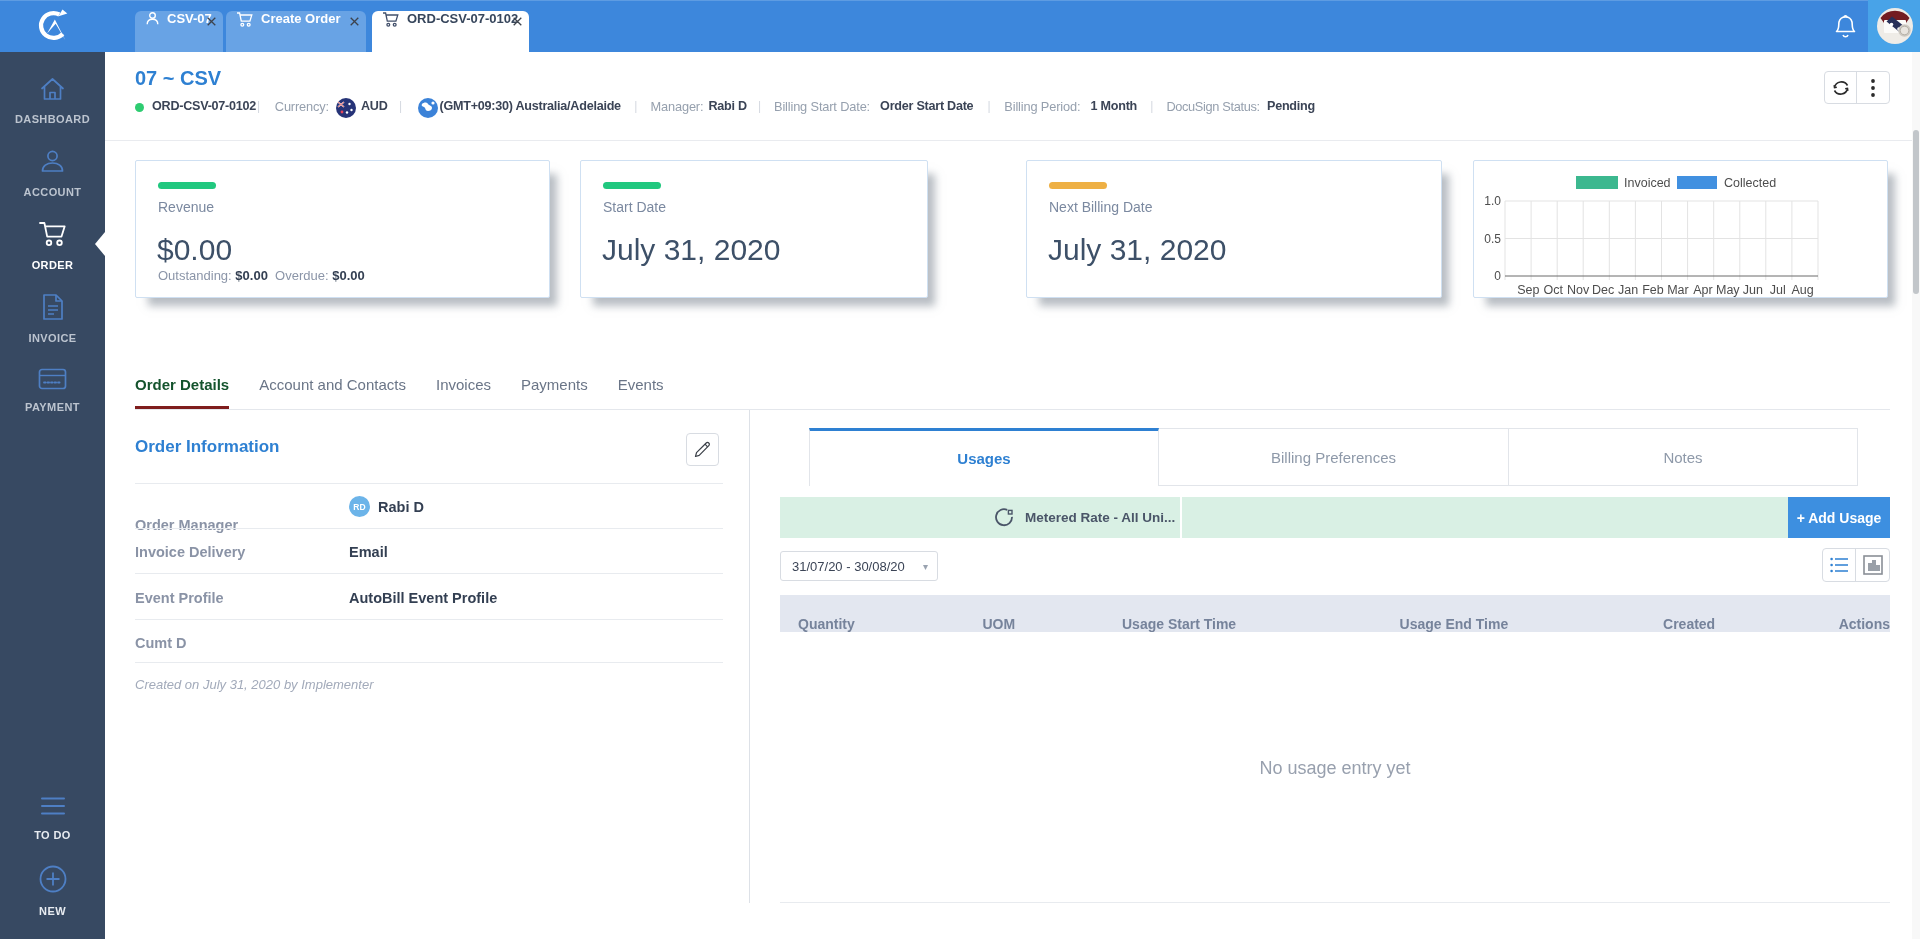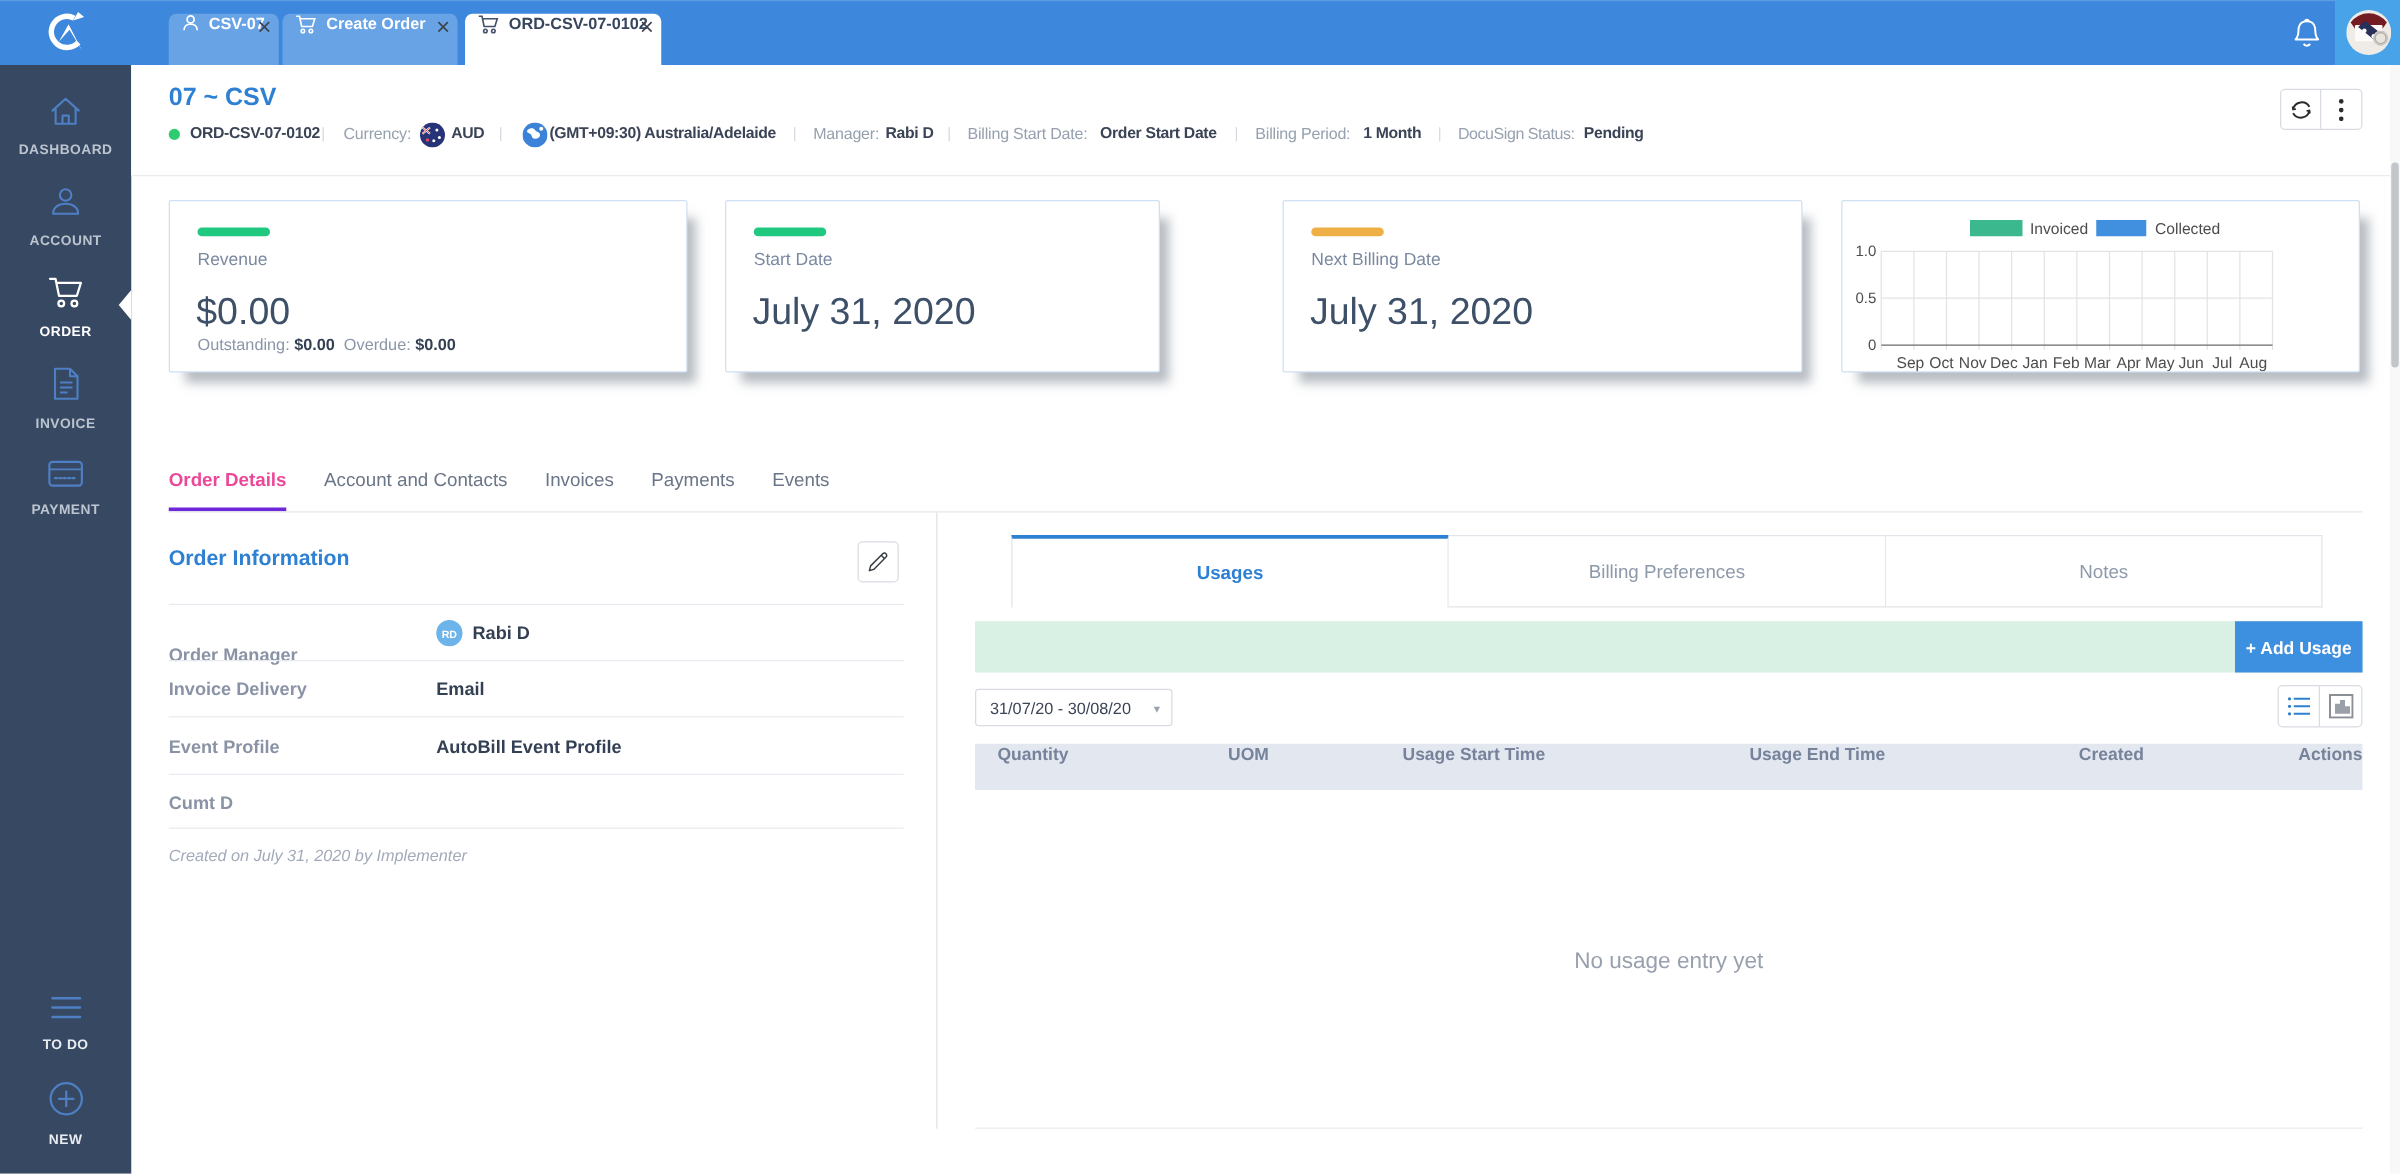--- a/index.html
+++ b/index.html
@@ -38,21 +38,21 @@
 .card { top:160px; height:138px; background:#fff; border:1px solid #cfe0f2; border-radius:2px; box-shadow:10px 11px 8px -3px rgba(125,135,145,0.55); }
 .pill { position:absolute; left:22px; top:21px; width:58px; height:7px; border-radius:3.5px; background:#21c87f; }
 .pill.orange { background:#eeb044; }
 .cardlab { position:absolute; left:22px; top:38px; font-size:14px; color:#7b89a0; }
 .cardval { position:absolute; left:21px; top:72px; font-size:30px; color:#3d5068; }
 .cardsub { position:absolute; left:22px; top:107px; font-size:13px; color:#8b95a8; }
 .cardsub b { color:#333f52; }
 
 #sectabs { left:135px; top:376px; display:flex; font-size:15px; color:#6a7587; }
 #sectabs .st { margin-right:30px; padding-bottom:13px; }
-#sectabs .st.on { color:#ec4899; font-weight:bold; border-bottom:3px solid #6d28d9; }
+#sectabs .st.on { color:#14532d; font-weight:bold; border-bottom:3px solid #7f1d1d; }
 #secline { left:135px; top:409px; width:1755px; height:1px; background:#e4e7ec; }
 
 #oi-title { left:135px; top:437px; font-size:17px; font-weight:bold; color:#2e80d2; }
 #editbtn { left:686px; top:433px; width:33px; height:33px; border:1px solid #d8dce2; border-radius:4px; display:flex; align-items:center; justify-content:center; }
 .hr { height:1px; background:#e8ebef; left:135px; width:588px; }
 .rowlab { left:135px; font-size:14.5px; color:#8a93a6; font-weight:bold; }
 .rowval { left:349px; font-size:14.5px; color:#333f52; font-weight:bold; }
 #rd { left:349px; top:496px; width:21px; height:21px; border-radius:50%; background:#6cb4e9; color:#fff; font-size:8.5px; font-weight:bold; display:flex; align-items:center; justify-content:center; }
 #created { left:135px; top:677px; font-size:13px; font-style:italic; color:#a2aaba; }
 #vline { left:749px; top:410px; width:1px; height:493px; background:#dde1e7; }
@@ -63,21 +63,21 @@
 .chip { position:absolute; top:0; height:41px; display:flex; align-items:center; font-size:13.5px; font-weight:bold; white-space:nowrap; }
 #chip1 { left:0; width:198px; background:#fff; border:1px solid #d2e8dc; color:#2e80d2; }
 #chip2 { left:198px; width:204px; border-right:2px solid #fff; color:#4a5568; }
 .chipico { margin:0 10px 0 16px; display:flex; }
 #addusage { left:1788px; top:497px; width:102px; height:41px; background:#3d8fe0; color:#fff; font-size:14px; font-weight:bold; display:flex; align-items:center; justify-content:center; }
 #datebox { left:780px; top:551px; width:158px; height:30px; border:1px solid #d8dce2; border-radius:3px; display:flex; align-items:center; padding-left:11px; font-size:13px; color:#3b4456; position:absolute; }
 #datebox .caret { position:absolute; right:9px; top:9px; color:#9aa3b0; font-size:10px; }
 #viewbtns { left:1822px; top:548px; width:68px; height:34px; border:1px solid #d8dce2; border-radius:4px; display:flex; background:#fff; }
 #viewbtns .cell { width:50%; display:flex; align-items:center; justify-content:center; }
 #viewbtns .cell:first-child { border-right:1px solid #d8dce2; }
-#thead { left:780px; top:595px; width:1110px; height:37px; background:#e3e7f0; display:flex; align-items:flex-start; font-size:14px; font-weight:bold; color:#76839b;gap:28px; }
+#thead { left:780px; top:595px; width:1110px; height:37px; background:#e3e7f0; display:flex; align-items:flex-end; font-size:14px; font-weight:bold; color:#76839b;gap:28px; }
 #noentry { left:780px; top:758px; width:1110px; text-align:center; font-size:18px; color:#98a0ae; }
 #tbot { left:780px; top:902px; width:1110px; height:1px; background:#e8ebef; }
 
 #sbtrack { left:1912px; top:52px; width:8px; height:887px; background:#f8f8f8; }
 #sbthumb { left:1913px; top:130px; width:6px; height:164px; background:#c2c6ca; border-radius:3px; }
 </style>
 </head>
 <body>
 
 <div class="abs" id="topbar"></div>
@@ -342,20 +342,29 @@
 <div class="abs rowlab" style="top:635px;">Cumt D</div>
 <div class="abs hr" style="top:662px;"></div>
 <div class="abs" id="created">Created on July 31, 2020 by Implementer</div>
 <div class="abs" id="vline"></div>
 
 <div class="abs utab on" style="left:809px;width:350px;">Usages</div>
 <div class="abs utab" style="left:1159px;width:350px;border-left:none;">Billing Preferences</div>
 <div class="abs utab" style="left:1509px;width:349px;border-left:none;">Notes</div>
 
 <div class="abs" id="greenband">
+ <div class="chip" id="chip2">
+  <span class="chipico">
+        <svg width="21" height="21" viewBox="0 0 21 21" fill="none" stroke="#4a5568" stroke-width="1.8">
+          <path d="M13.2 2.9 a8 8 0 1 0 4.8 7.0"></path>
+          <rect x="14.4" y="3.4" width="3.6" height="3.6" stroke-width="1.4"></rect>
+        </svg>
+      </span>
+  Metered Rate - All Uni...
+ </div>
 </div>
 <div class="abs" id="addusage">+ Add Usage</div>
 
 <div class="abs" id="datebox">31/07/20 - 30/08/20 <span class="caret">▾</span></div>
 <div class="abs" id="viewbtns">
  <div class="cell">
       <svg width="19" height="16" viewBox="0 0 19 16" fill="none" stroke="#2e80d2" stroke-width="1.6">
         <circle cx="1.6" cy="2" r="1.3" fill="#2e80d2" stroke="none"></circle>
         <circle cx="1.6" cy="8" r="1.3" fill="#2e80d2" stroke="none"></circle>
         <circle cx="1.6" cy="14" r="1.3" fill="#2e80d2" stroke="none"></circle>

